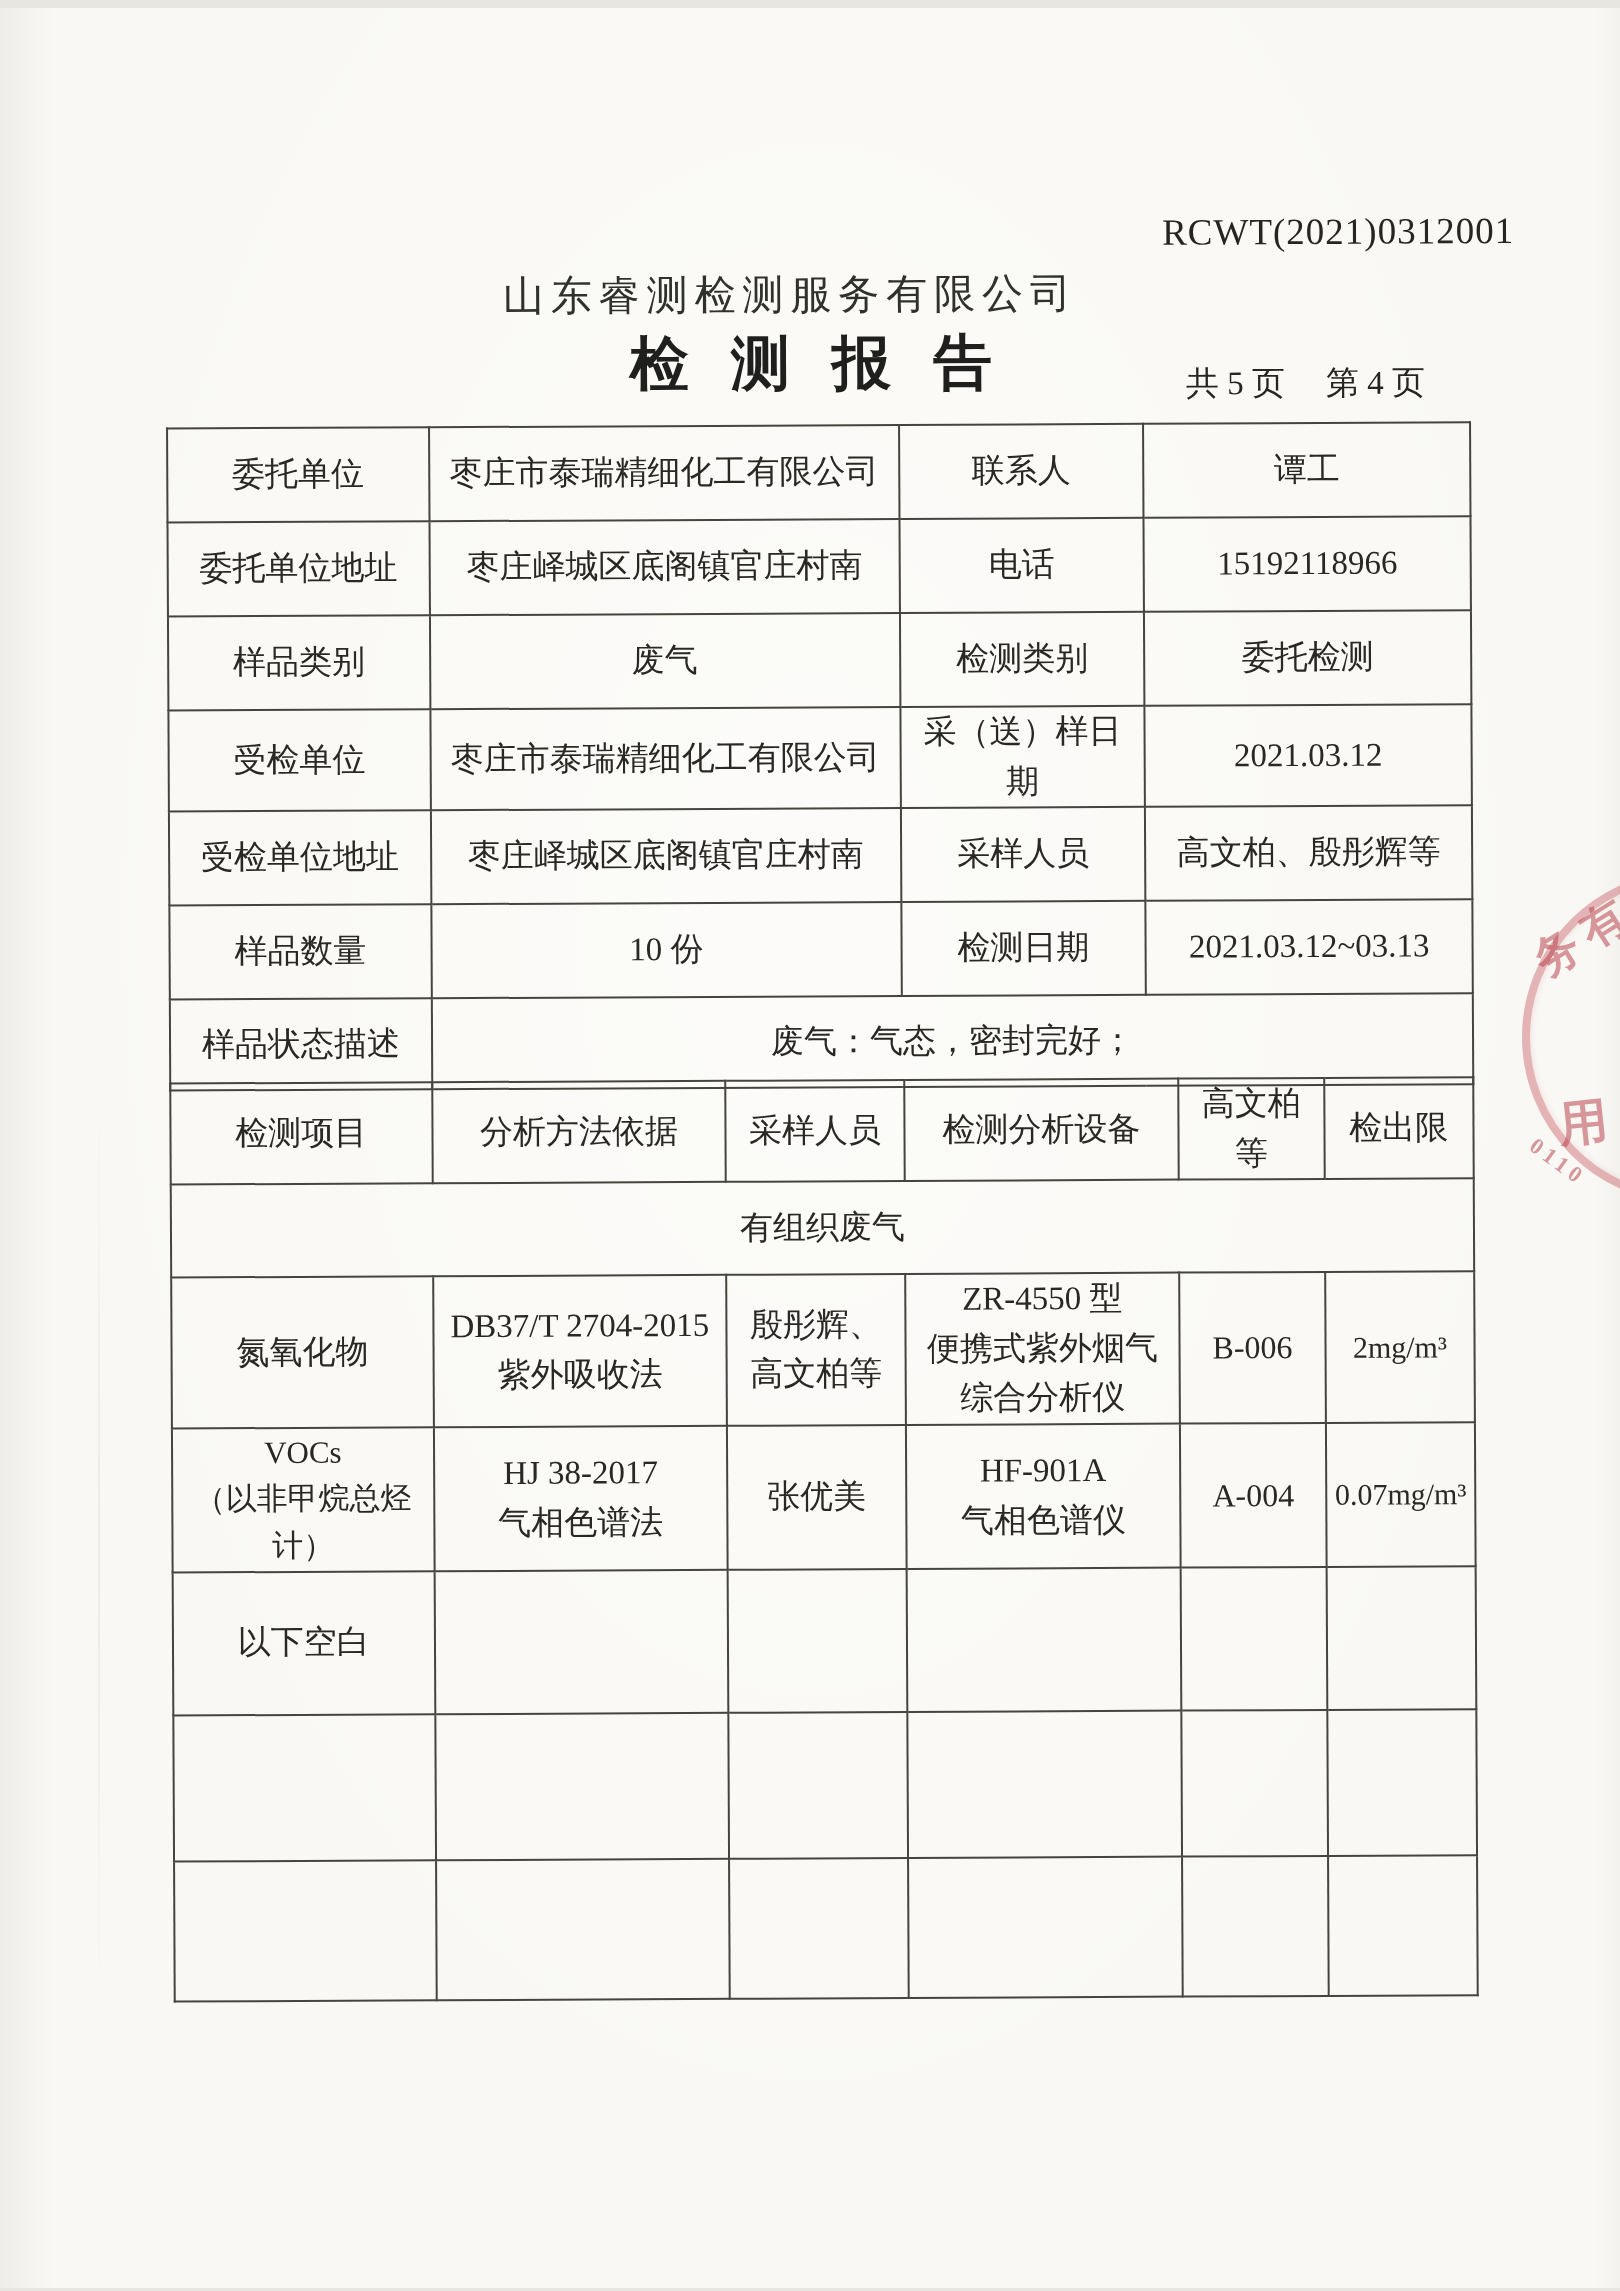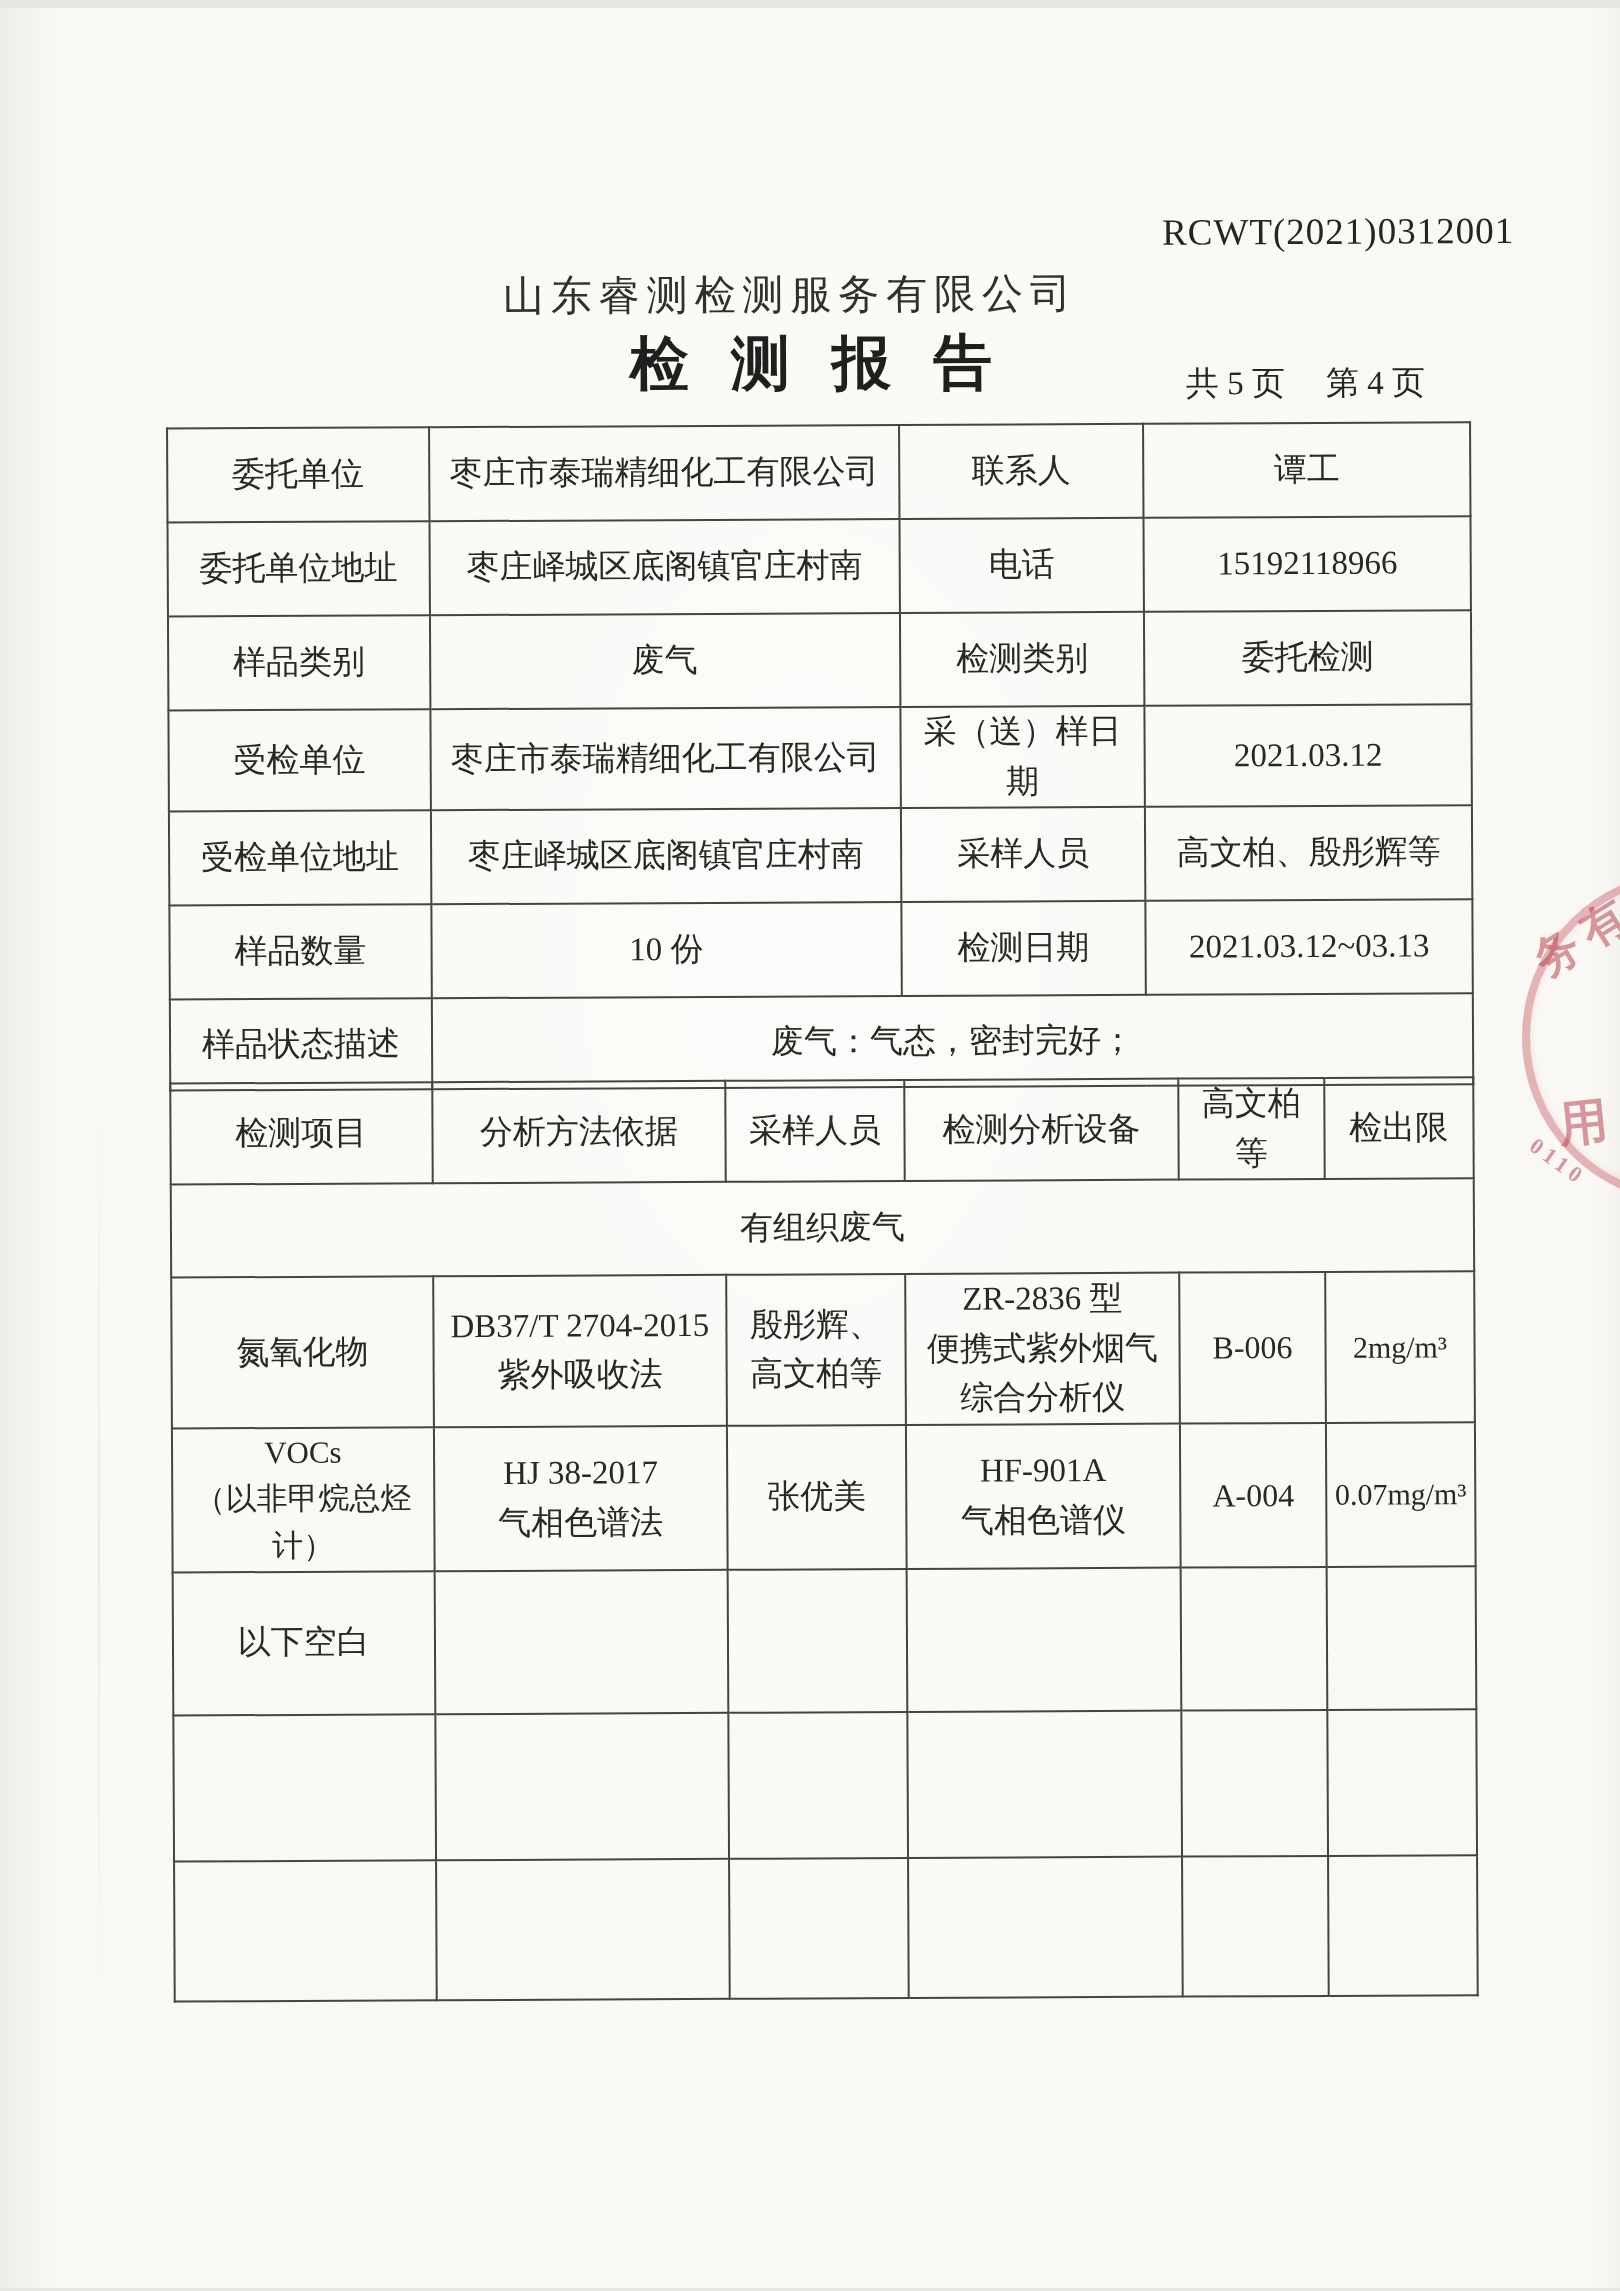--- a/index.html
+++ b/index.html
@@ -163,21 +163,21 @@
       </tr>
       <tr class="section">
         <td colspan="6">有组织废气</td>
       </tr>
       <tr class="r0">
         <td>氮氧化物</td>
         <td>DB37/T 2704-2015
 紫外吸收法</td>
         <td>殷彤辉、
 高文柏等</td>
-        <td>ZR-2836 型
+        <td>ZR-4550 型
 便携式紫外烟气
 综合分析仪</td>
         <td class="eqno">B-006</td>
         <td class="limit">2mg/m³</td>
       </tr>
       <tr class="r1">
         <td style="font-size:31px">VOCs
 （以非甲烷总烃
 计）</td>
         <td>HJ 38-2017

